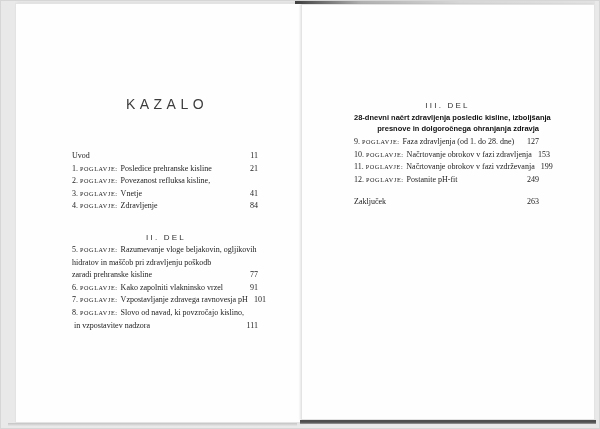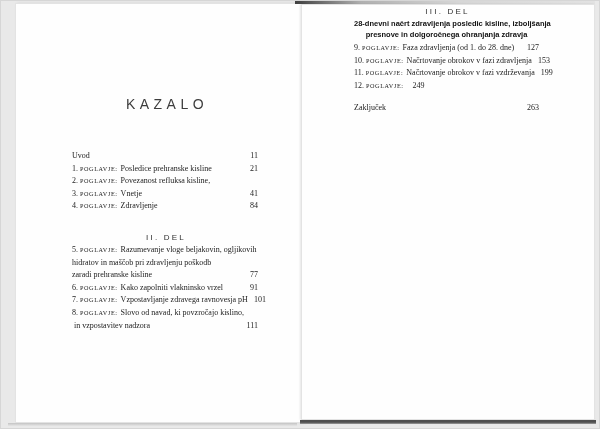--- a/index.html
+++ b/index.html
@@ -40,32 +40,32 @@
     letter-spacing:4.5px;color:#3d3d3d;
   }
   .part{
     font-family:"Liberation Sans", sans-serif;font-size:8px;letter-spacing:2.2px;
     color:#2e2e2e;text-align:center;line-height:13px;text-indent:2px;white-space:nowrap;
   }
   .bh{
     font-family:"Liberation Sans", sans-serif;font-weight:bold;font-size:7.5px;
     color:#101010;text-align:center;line-height:13px;white-space:nowrap;
   }
-  .bh2{line-height:11px;}
+  .bh2{line-height:11px;text-align:right;}
   .row{display:flex;align-items:baseline;font-size:8px;line-height:12.6px;}
   .num{white-space:pre;}
   .lbl{font-size:6.2px;letter-spacing:0.6px;padding:0 3px 0 2px;color:#222;}
   .txt{flex:1;white-space:nowrap;text-align:left;}
   .pg{margin-left:4px;min-width:14px;text-align:right;}
   .row-ind .txt{padding-left:2px;}
 
   .mt-uvod{margin-top:38px;}
   .mt-part1{margin-top:9px;}
   .mt-part2{margin-top:18px;}
-  .mt-part3{}
+  .mt-part3{margin-top:94px;}
   .mt-rows-r{margin-top:2px;}
   .mt-zak{margin-top:10px;}
 </style>
 </head>
 <body>
 
 <div class="stage">
 
   <div class="page page-left">
     <div class="content cl">
@@ -166,20 +166,21 @@
       </div>
       <div class="row">
         <span class="num">11.</span>
         <span class="lbl">POGLAVJE:</span>
         <span class="txt">Načrtovanje obrokov v fazi vzdrževanja</span>
         <span class="pg">199</span>
       </div>
       <div class="row">
         <span class="num">12.</span>
         <span class="lbl">POGLAVJE:</span>
+        <span class="txt">Postanite pH-fit</span>
         <span class="pg">249</span>
       </div>
 
       <div class="row mt-zak">
         <span class="txt">Zaključek</span>
         <span class="pg">263</span>
       </div>
 
     </div>
   </div>

